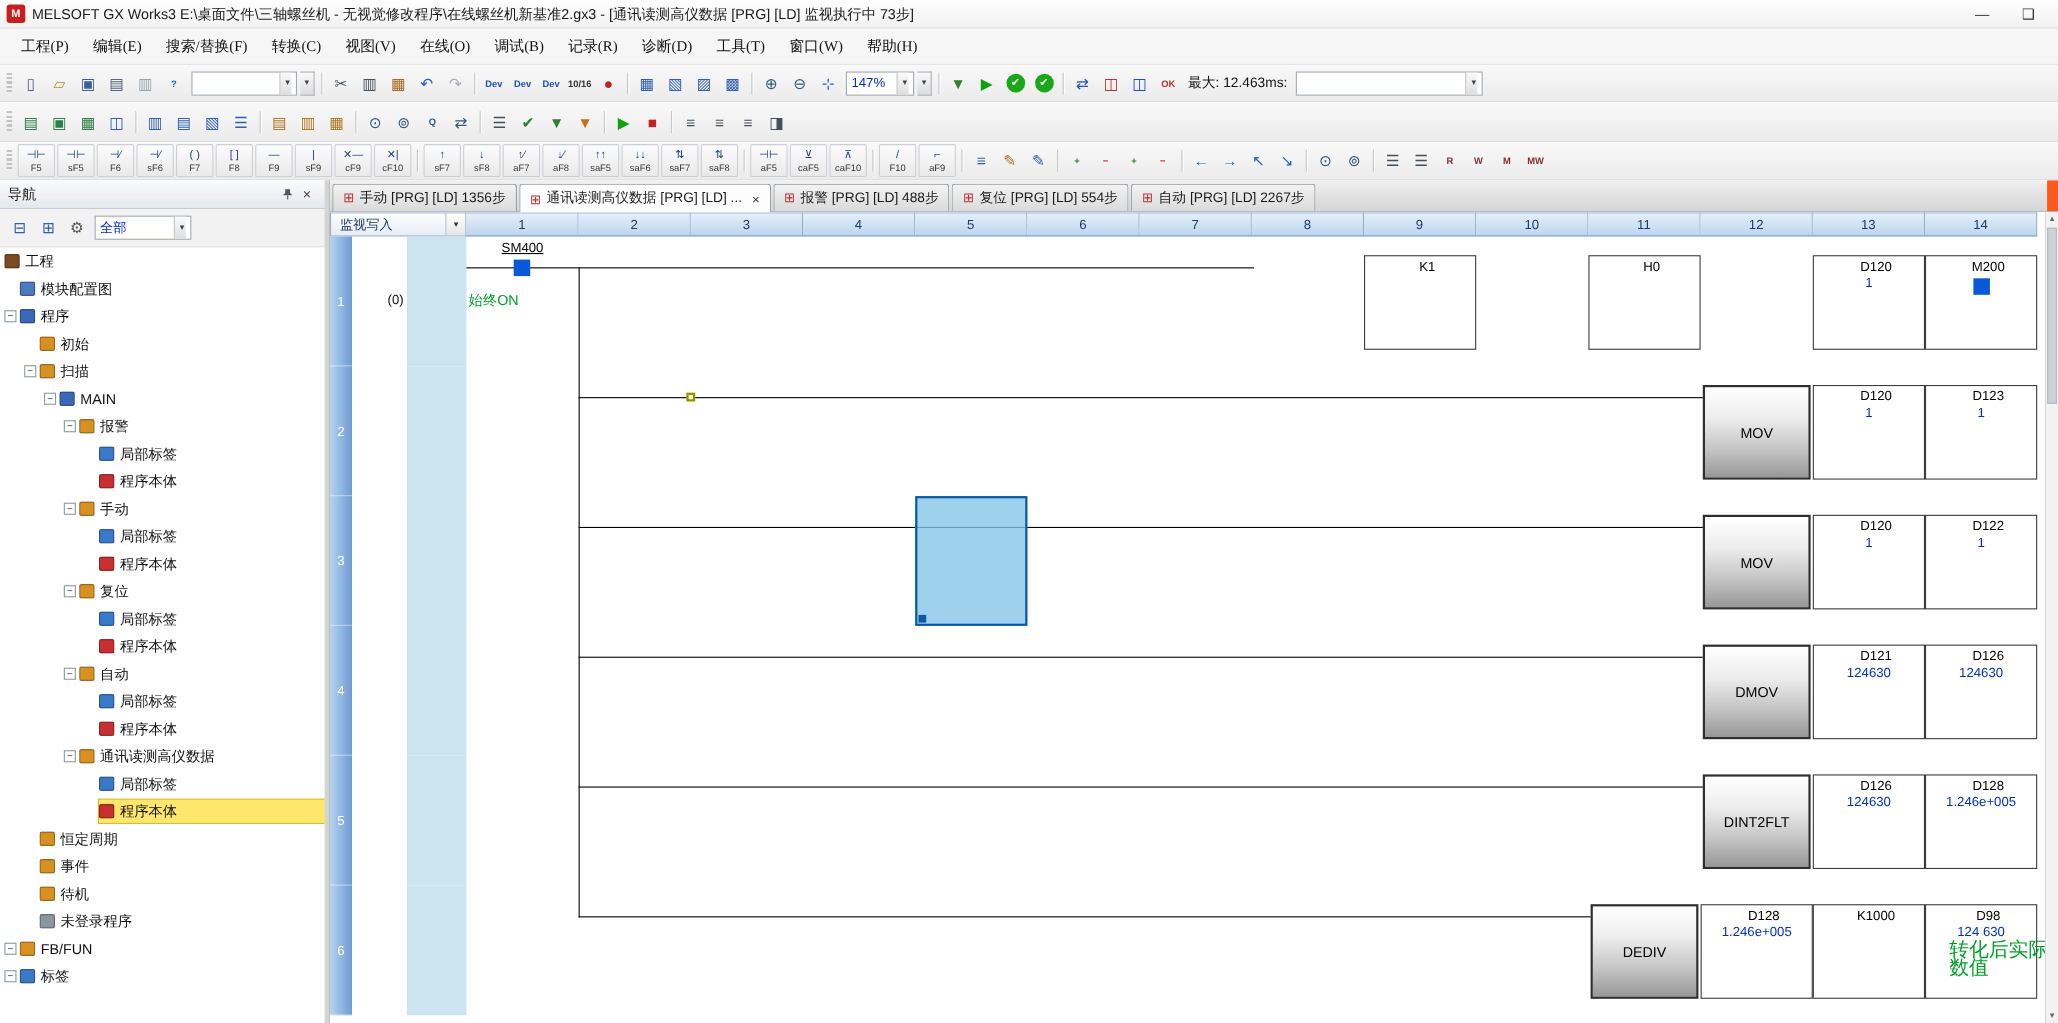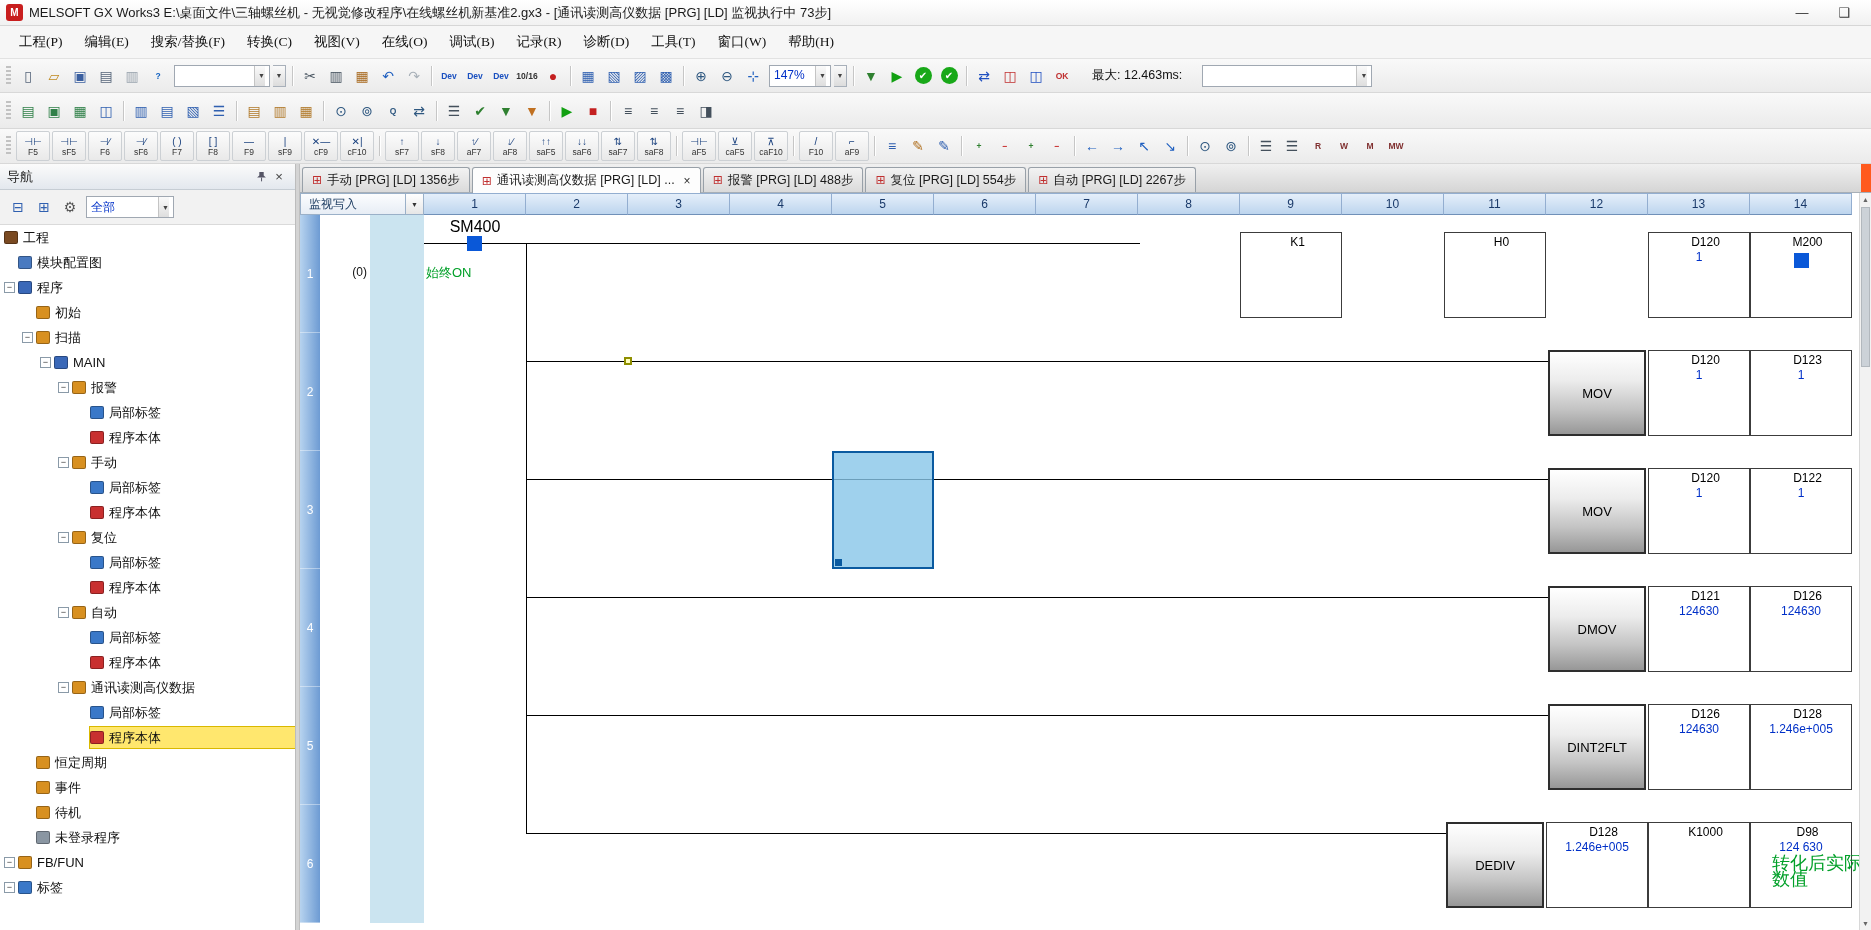--- a/index.html
+++ b/index.html
@@ -33,21 +33,21 @@
   .tbtn span.txticon { font-size:8.5px; font-weight:bold; letter-spacing:0; }
   .tbtn span.circle { width:17px; height:17px; border-radius:50%; display:flex; align-items:center;
     justify-content:center; font-size:10px; }
   .tcombo { height:22px; background:#fff; border:1px solid #a0a8b2; display:flex; align-items:center;
     font-size:12px; padding:0 4px; margin:0 3px; flex:none; }
   .tcombo .cval { flex:1; white-space:nowrap; overflow:hidden; }
   .tcombo .carrow { font-size:7px; color:#444; border-left:1px solid #c4c4c4; padding-left:3px; margin-left:4px;
     height:100%; display:flex; align-items:center; background:linear-gradient(#fafafa,#dedede); }
   .tsplit { width:13px; height:22px; border:1px solid #a8b0ba; border-left:none; background:linear-gradient(#fafafa,#dcdcdc);
     display:flex; align-items:center; justify-content:center; font-size:7px; color:#444; margin-right:2px; flex:none; }
-  .tlabel { font-size:12.5px; color:#111; margin:0 17px; white-space:nowrap; }
+  .tlabel { font-size:12.5px; color:#111; margin:0 5px; white-space:nowrap; }
   .lbtn { width:34px; height:30px; display:flex; flex-direction:column; align-items:center; justify-content:center;
     border:1px solid #ccd0d4; border-radius:2px; background:linear-gradient(#fcfcfc,#e9e9e9); margin:0 1px; flex:none; }
   .lbtn .sym { font-size:10px; color:#19407e; line-height:13px; white-space:nowrap; }
   .lbtn .key { font-size:8.5px; color:#333; line-height:9px; }
 
   
   .content { display:flex; height:766px; }
 
   
   .nav { width:296px; background:#fff; display:flex; flex-direction:column; border-right:1px solid #bcbcbc; }
@@ -92,21 +92,21 @@
     display:flex; align-items:center; justify-content:center; }
   .ladder-rows { position:relative; }
   .lrow { position:relative; height:118px; }
   .rownum { position:absolute; left:0; top:0; width:20px; height:100%;
     background:linear-gradient(90deg,#b7d3ef,#6d9bd3); color:#fff; font-size:12px;
     display:flex; align-items:center; justify-content:center; border-bottom:1px solid rgba(255,255,255,.4); }
   .bluecol { position:absolute; left:70px; top:0; width:54px; height:100%; background:#cbe4f0; }
   .stepnum { position:absolute; left:18px; top:50px; width:49px; text-align:right; font-size:12px; color:#111; }
   .wire { position:absolute; height:1px; background:#000; top:28px; }
   .branch { position:absolute; width:1px; background:#000; left:226px; top:28px; }
-  .contact-name { position:absolute; top:3px; width:102px; text-align:center; font-size:16px; color:#000; }
+  .contact-name { position:absolute; top:3px; width:102px; text-align:center; font-size:12px; color:#000;text-decoration:underline; }
   .contact-sq { position:absolute; width:15px; height:15px; background:#0a58d8; top:21px; }
   .contact-comment { position:absolute; top:49px; font-size:13px; color:#00a028; white-space:nowrap; }
   .iblock { position:absolute; top:17px; height:86px; width:98px;
     background:linear-gradient(180deg,#ffffff 0%,#ececec 35%,#c3c3c3 70%,#979797 100%);
     border:2px solid #2e2e2e; display:flex; align-items:center; justify-content:center;
     font-size:13px; color:#000; }
   .opcell { position:absolute; top:17px; height:86px; width:102px; border:1px solid #3c3c3c;
     display:flex; flex-direction:column; align-items:center; padding-top:2px; }
   .cname { font-size:12px; color:#000; line-height:15px;margin-left:13px; }
   .cval { font-size:12px; color:#0030c8; line-height:15px; }

